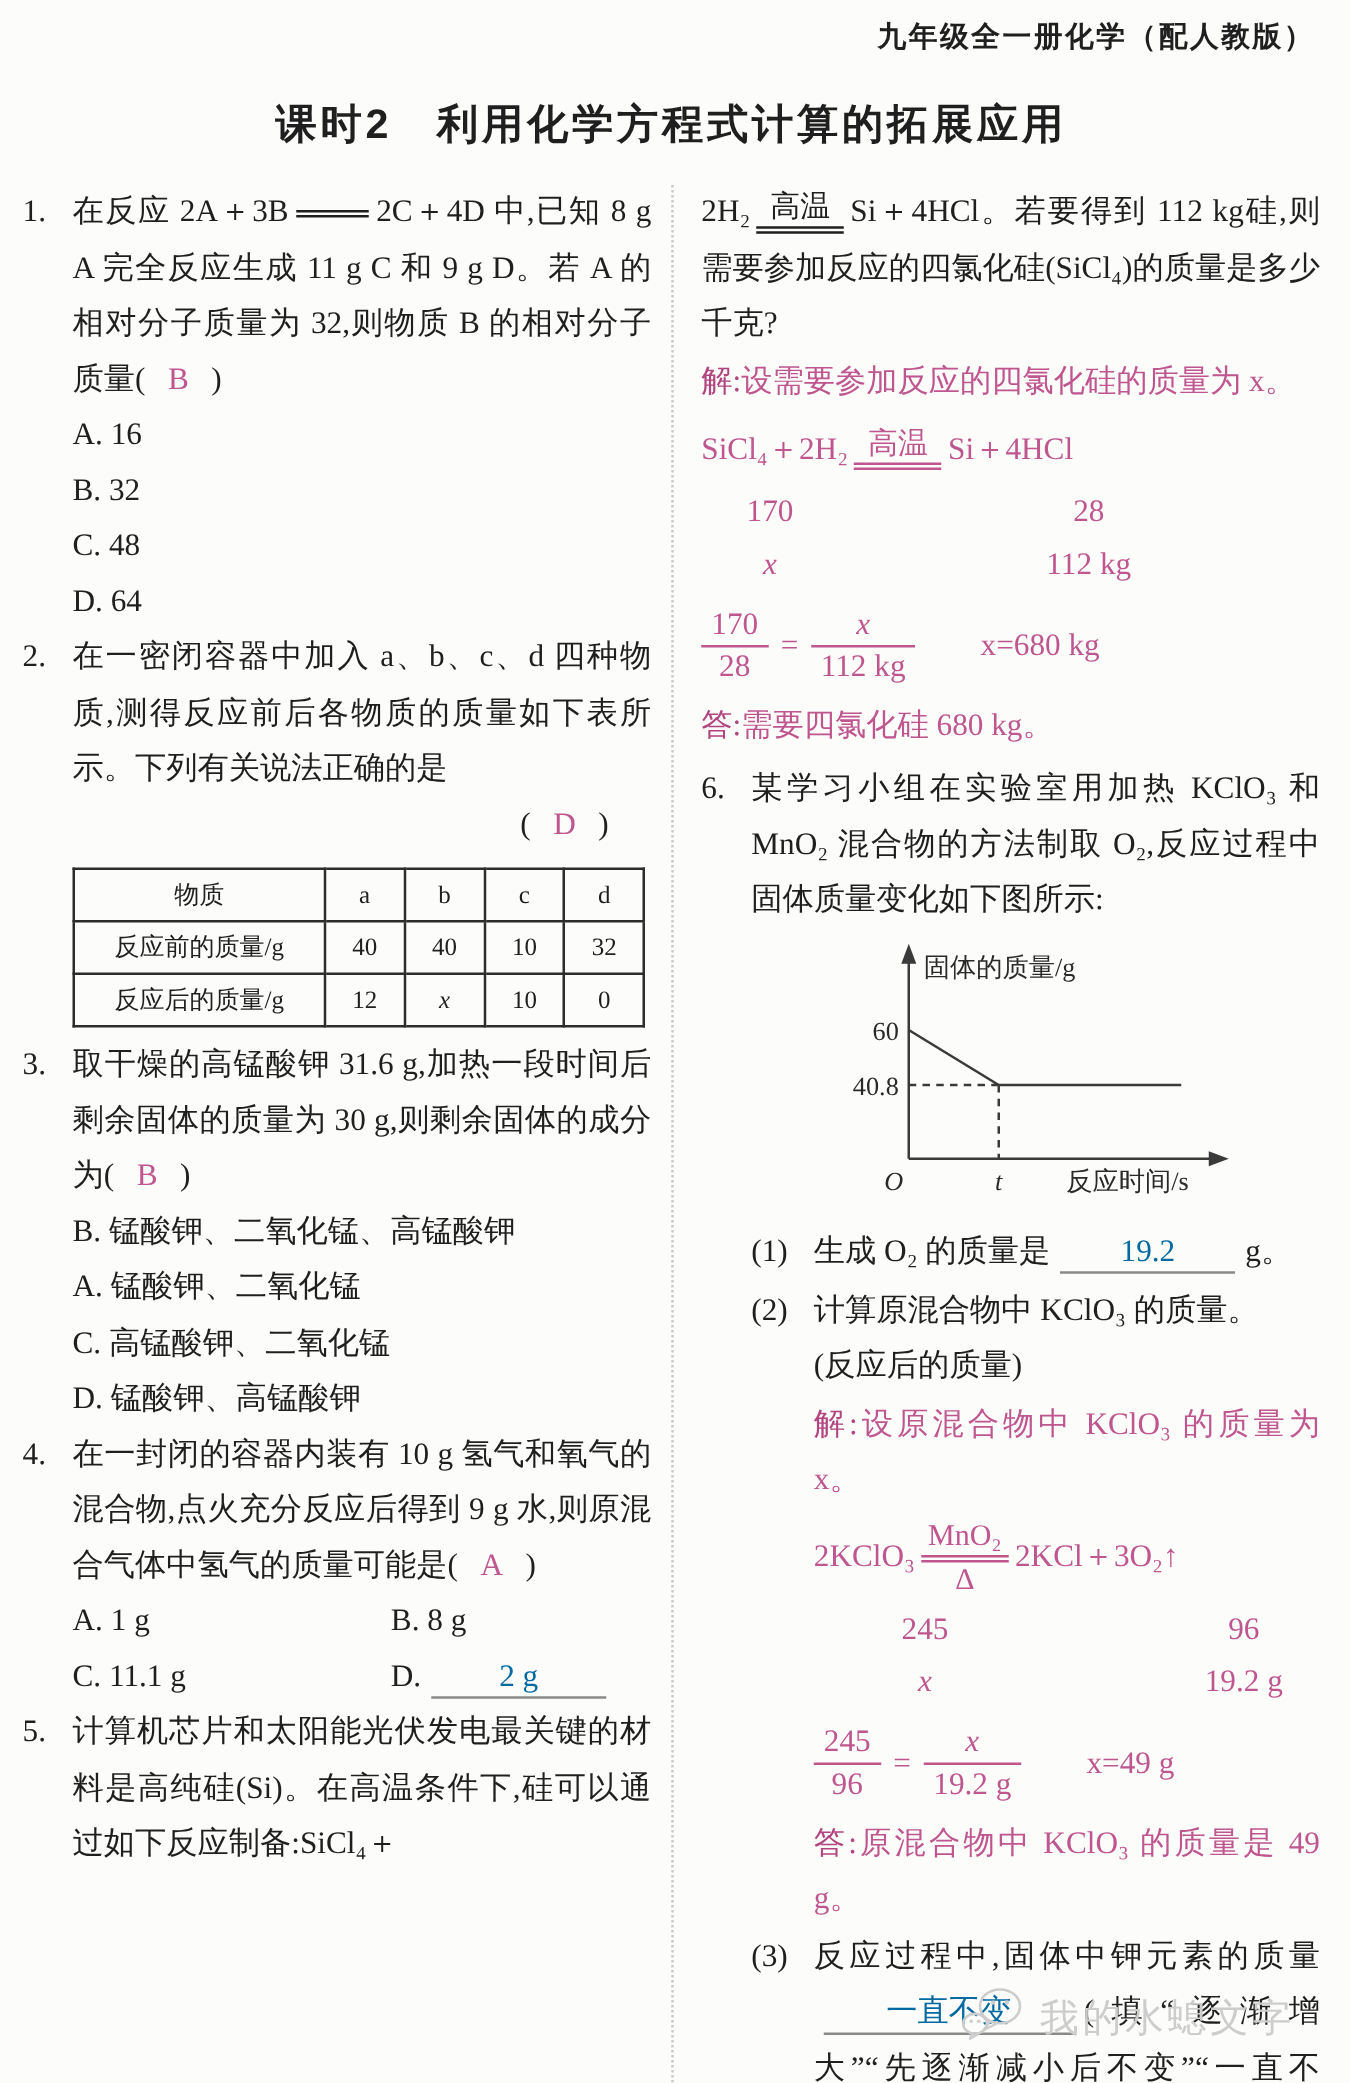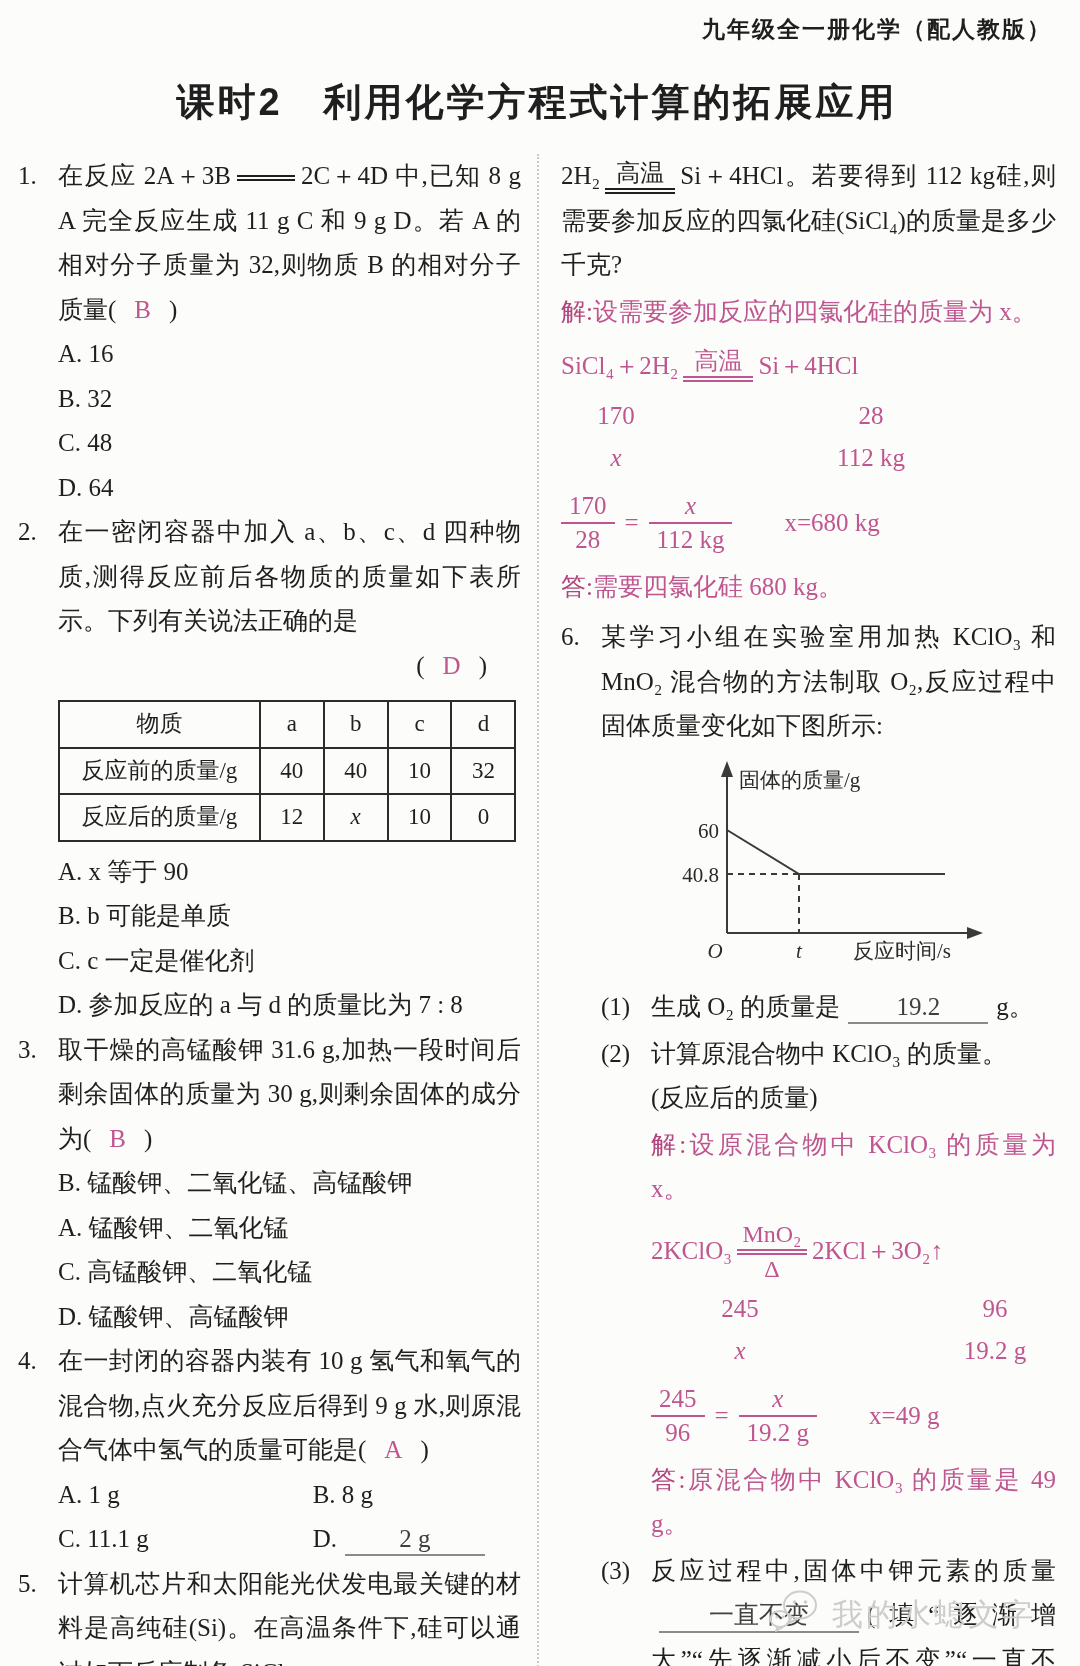--- a/index.html
+++ b/index.html
@@ -16,21 +16,21 @@
   .hdr {
     text-align:right;
     font-size:23px;
     letter-spacing:2px;
     font-weight:600;
     padding-right:4px;
   }
   .title {
     text-align:center;
     font-family:"Liberation Sans","DejaVu Sans",sans-serif;
-    font-size:38px;
+    font-size:33px;
     font-weight:700;
     letter-spacing:3px;
     margin-top:32px;
   }
 
   .columns { display:flex; margin-top:26px; }
   .col { width:50%; font-size:25px; line-height:1.78; }
   .col-left { padding-right:16px; }
   .col-right { padding-left:22px; border-left:2px dotted #c9c9c9; }
 
@@ -41,21 +41,21 @@
   .lbl { color:#b2457f; }
   .ansletter { color:#bf5690; padding:0 18px; }
   .it { font-style:italic; }
 
   .optrow { display:flex; justify-content:space-between; padding-right:46px;flex-direction:column; }
   .optlist > div { text-align:left; }
   .opt2 { display:grid; grid-template-columns:55% 45%; }
 
   .answer-line { text-align:right; padding-right:34px; }
 
-  table.mass { border-collapse:collapse; width:99%; margin:12px 0 8px; font-size:23px; line-height:1.5; }
+  table.mass { border-collapse:collapse; width:99%; margin:12px 0 8px; font-size:20px; line-height:1.5; }
   table.mass td { border:2px solid #2c2c2c; text-align:center; padding:5px 2px; }
   table.mass td.rowhead { width:44%; }
 
   .dbl {
     display:inline-block; width:58px; height:6px;
     border-top:2px solid currentColor; border-bottom:2px solid currentColor;
     vertical-align:middle; margin:0 6px;
   }
   .rxncond {
     display:inline-flex; flex-direction:column; align-items:center;
@@ -77,21 +77,21 @@
   .fracline { display:flex; align-items:center; margin:10px 0 8px; }
   .frac { display:inline-block; text-align:center; line-height:1.3; }
   .frac .fnum { display:block; border-bottom:2px solid currentColor; padding:0 8px; }
   .frac .fden { display:block; padding:0 8px; }
   .feq { margin:0 10px; }
   .fresult { margin-left:52px; }
 
   .blank {
     display:inline-block; min-width:140px;
     border-bottom:2px solid #8a8a8a;
-    text-align:center; color:#404040;
+    text-align:center; color:#0369a1;
     line-height:1.25; margin:0 8px; padding:0 8px;
   }
   .blank.wide { min-width:200px; }
 
   .sub { position:relative; padding-left:58px; text-align:justify; margin-top:2px; }
   .submark { position:absolute; left:0; top:0; }
 
   .graph { margin:6px 0 4px 26px; }
   .gsvg .ax { stroke:#3a3a3a; stroke-width:2; }
   .gsvg .axf { fill:#3a3a3a; }
@@ -156,26 +156,20 @@
             </tr>
             <tr>
               <td class="rowhead">反应后的质量/g</td>
               <td>12</td>
               <td class="it">x</td>
               <td>10</td>
               <td>0</td>
             </tr>
           </tbody>
         </table>
-        <div class="optlist">
-          <div>A. x 等于 90</div>
-          <div>B. b 可能是单质</div>
-          <div>C. c 一定是催化剂</div>
-          <div>D. 参加反应的 a 与 d 的质量比为 7 : 8</div>
-        </div>
       </div>
 
       <div class="q">
         <span class="qmark">3.</span>
         <span>取干燥的高锰酸钾 31.6 g,加热一段时间后剩余固体的质量为 30 g,则剩余固体的成分为(</span><span class="ansletter">B</span><span>)</span>
         <div class="optlist">
           <div>B. 锰酸钾、二氧化锰、高锰酸钾</div>
           <div>A. 锰酸钾、二氧化锰</div>
           <div>C. 高锰酸钾、二氧化锰</div>
           <div>D. 锰酸钾、高锰酸钾</div>

